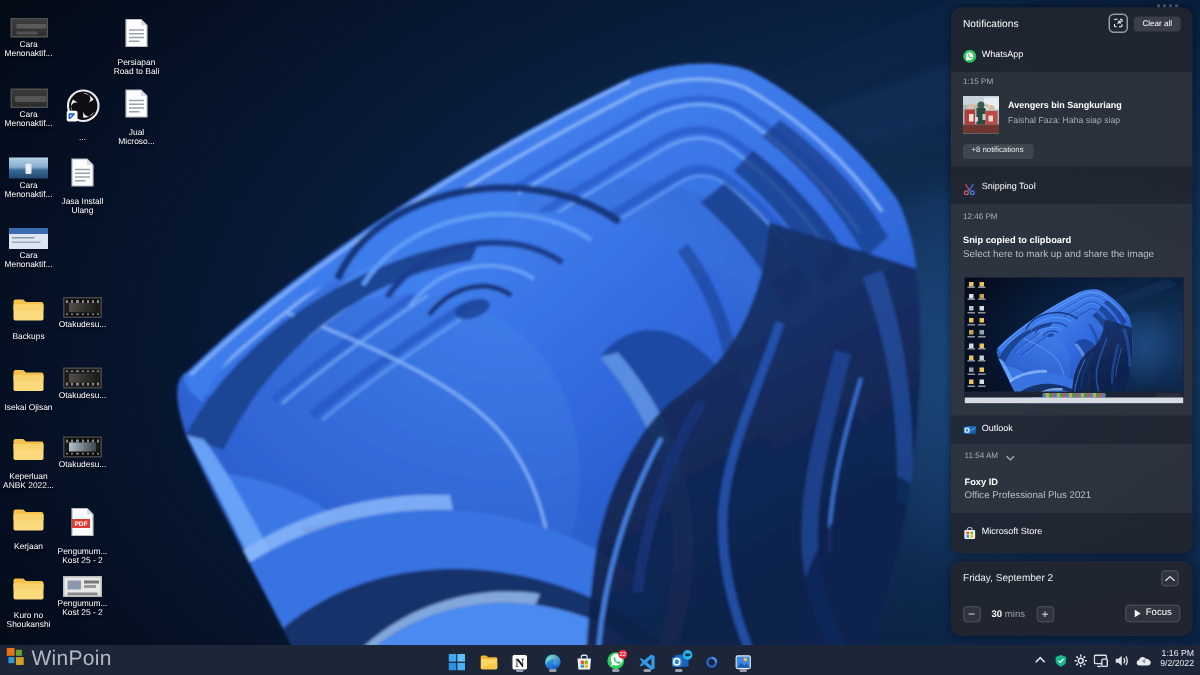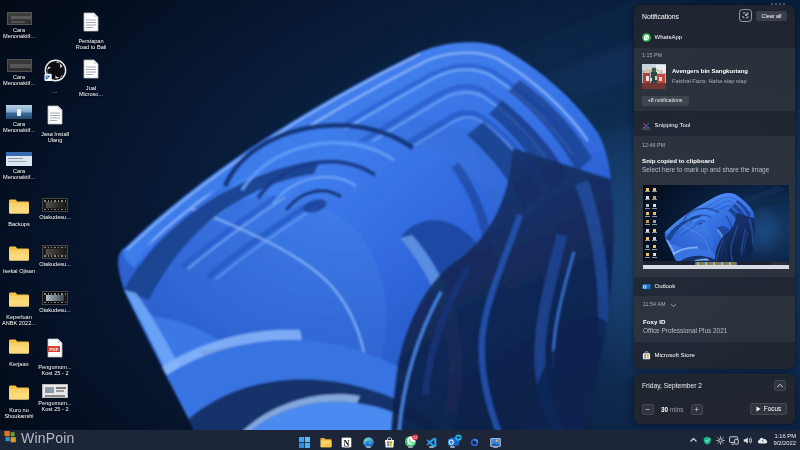--- a/index.html
+++ b/index.html
@@ -7,21 +7,21 @@
     font-family:"Liberation Sans",sans-serif;background:#071428;}
   #wall{position:absolute;left:0;top:0;}
   
   .di{position:absolute;width:38px;display:flex;flex-direction:column;align-items:center;}
   .di .lb{margin-top:2px;font-size:5.6px;line-height:6.3px;color:#fff;text-align:center;
     text-shadow:0 1px 2px rgba(0,0,0,.9);white-space:pre-line;}
   
   #taskbar{position:absolute;left:0;top:430px;width:800px;height:20px;
     background:#1d2638;}
   .tbi{width:11px;height:11px;position:relative;flex:0 0 auto;}
-  #winpoin{position:absolute;left:4px;top:430px;height:15px;display:flex;align-items:flex-start;}
+  #winpoin{position:absolute;left:4px;top:430px;height:15px;display:flex;align-items:center;}
   #tray{position:absolute;right:0;top:430px;height:20px;display:flex;align-items:center;color:#e8eaee;}
   
   #panel{position:absolute;left:634px;top:5px;width:161px;height:364px;border-radius:7px;
     background:rgba(34,38,46,.88);backdrop-filter:blur(14px);color:#fff;overflow:hidden;
     box-shadow:0 0 6px rgba(0,0,0,.5);}
   #calcard{position:absolute;left:634px;top:374px;width:161px;height:50px;border-radius:7px;
     background:rgba(34,38,46,.9);backdrop-filter:blur(14px);color:#fff;
     box-shadow:0 0 6px rgba(0,0,0,.5);}
   #panel svg,#calcard svg{display:block;}
 </style>

